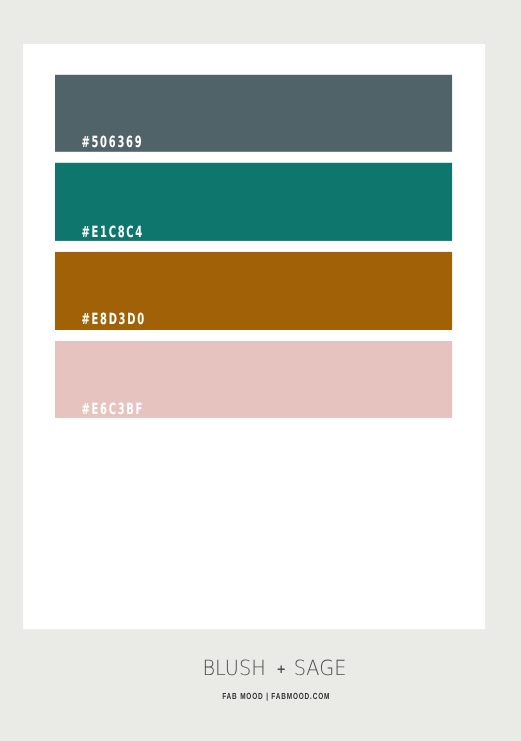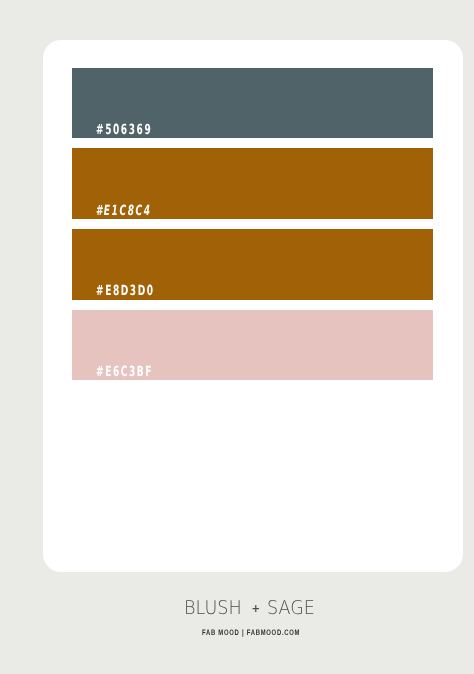--- a/index.html
+++ b/index.html
@@ -17,26 +17,25 @@
   body {
     background: #eaebe6;
     font-family: "Liberation Sans", sans-serif;
     -webkit-font-smoothing: antialiased;
     text-rendering: geometricPrecision;
   }
 
   
   #card {
     position: absolute;
-    left: 43px;
+    left: 21px;
     top: 40px;
     width: 420px;
     height: 532px;
     background: #ffffff;
-    border-radius: 18px;
   }
 
   
   #swatch-list {
     position: absolute;
     left: 29px;
     top: 27.8px;
     width: 361px;
   }
   .swatch {
@@ -100,21 +99,21 @@
   }
 </style>
 </head>
 <body style="background: rgb(234, 235, 230);">
 
 <div id="card" style="background: rgb(255, 255, 255);">
   <div id="swatch-list">
       <div class="swatch" style="background: rgb(80, 99, 105);">
         <span class="swatch-label" style="color: rgb(255, 255, 255);">#506369</span>
       </div>
-      <div class="swatch" style="background: #a16207; font-style: italic;">
+      <div class="swatch" style="background: #0f766e;">
         <span class="swatch-label" style="color: rgb(255, 255, 255);">#E1C8C4</span>
       </div>
       <div class="swatch" style="background: #a16207;">
         <span class="swatch-label" style="color: rgb(255, 255, 255);">#E8D3D0</span>
       </div>
       <div class="swatch" style="background: rgb(230, 195, 191); text-align: center;">
         <span class="swatch-label" style="color: rgb(255, 255, 255);">#E6C3BF</span>
       </div>
     </div>
 </div>

